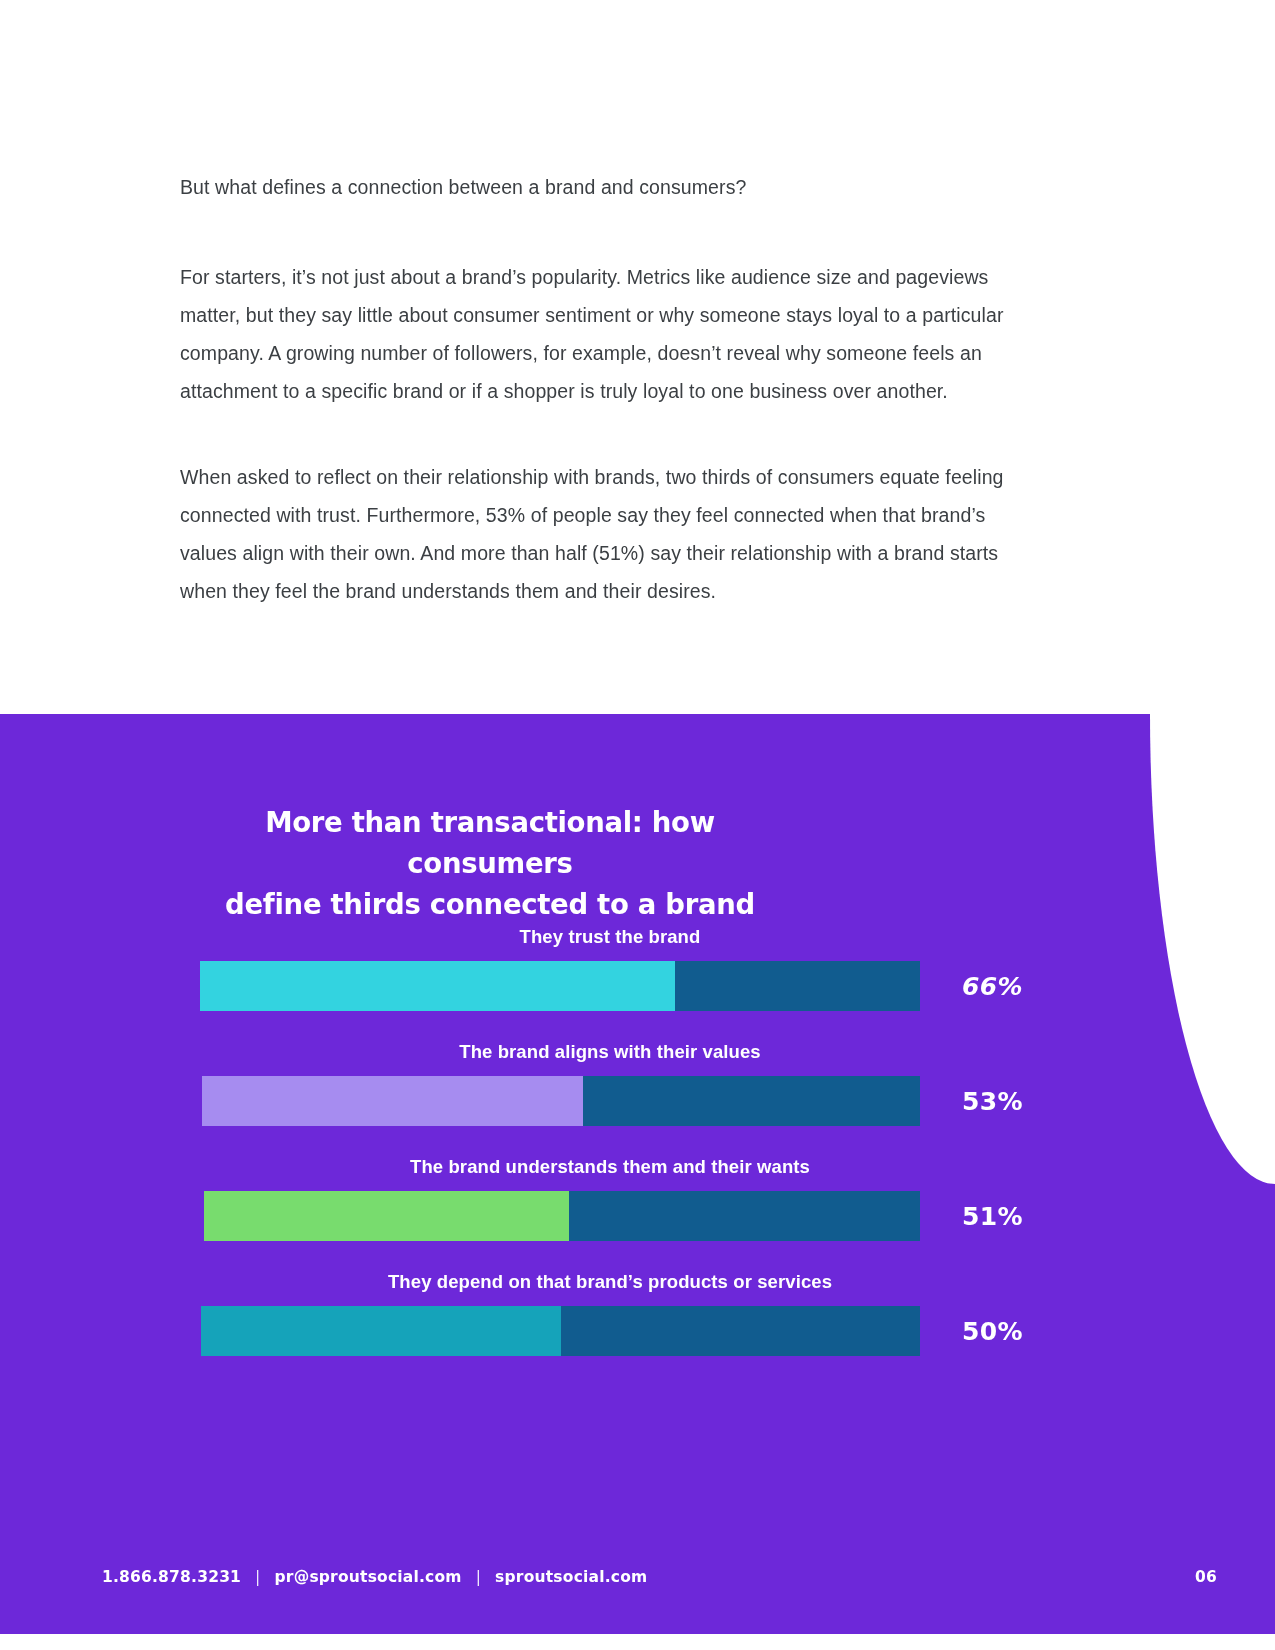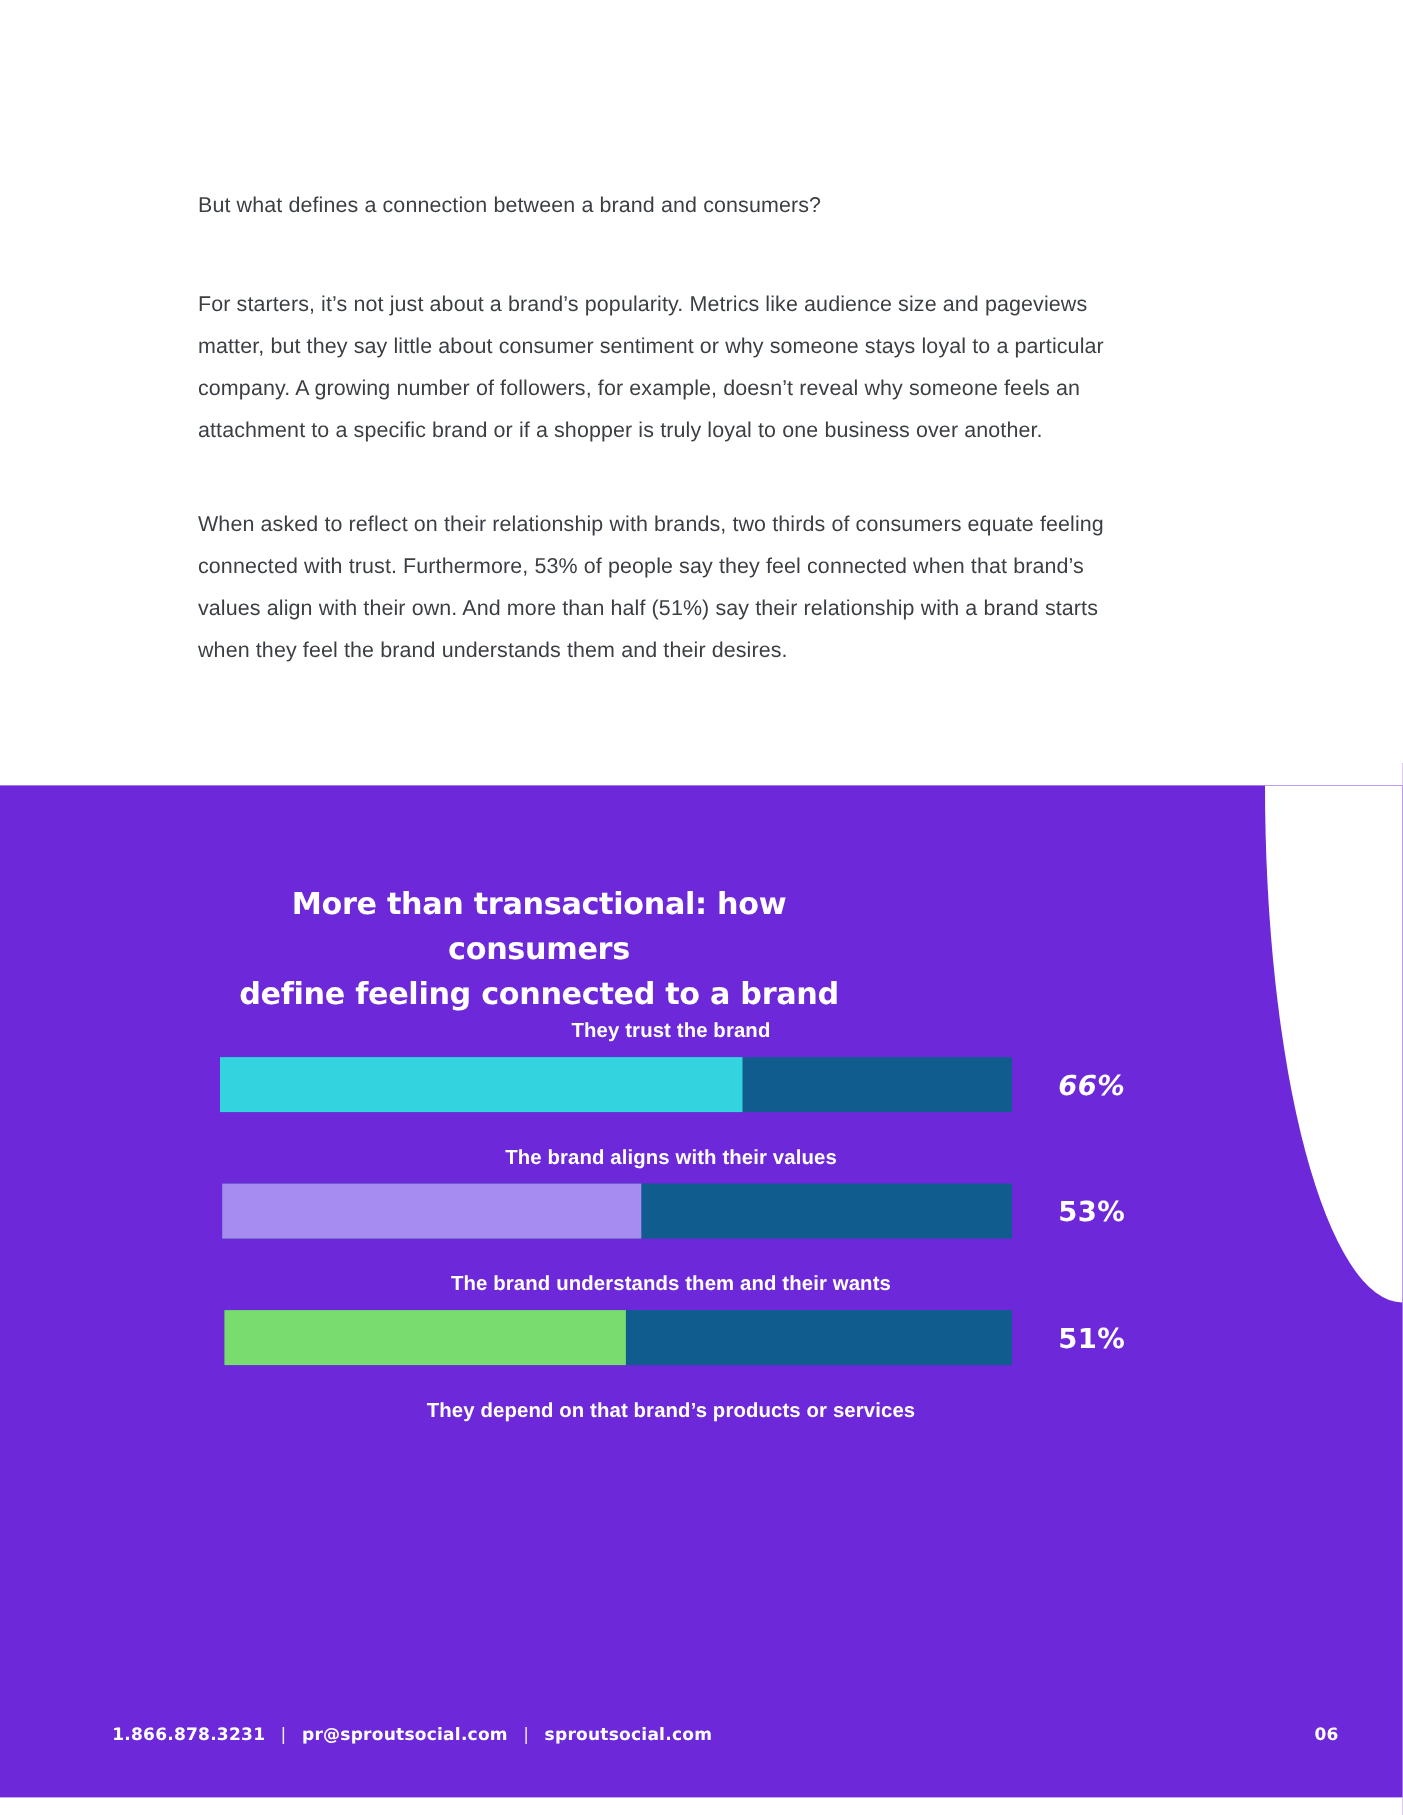--- a/index.html
+++ b/index.html
@@ -149,21 +149,21 @@
   <p class="para p1">But what defines a connection between a brand and consumers?</p>
   <p class="para p2">For starters, it’s not just about a brand’s popularity. Metrics like audience size and pageviews matter, but they say little about consumer sentiment or why someone stays loyal to a particular company. A growing number of followers, for example, doesn’t reveal why someone feels an attachment to a specific brand or if a shopper is truly loyal to one business over another.</p>
   <p class="para p3">When asked to reflect on their relationship with brands, two thirds of consumers equate feeling connected with trust. Furthermore, 53% of people say they feel connected when that brand’s values align with their own. And more than half (51%) say their relationship with a brand starts when they feel the brand understands them and their desires.</p>
 </div>
 
 <div class="dark-panel">
   <div class="corner-cut"></div>
 
   <div class="chart-title">
     <span class="tl">More than transactional: how consumers</span>
-    <span class="tl">define feeling connected to a brand</span>
+    <span class="tl">define thirds connected to a brand</span>
   </div>
 
   <div class="chart">
 
     <div class="bar-row r0">
       <div class="bar-label">They trust the brand</div>
       <div class="bar-line">
         <div class="bar-track" style="background: rgb(17, 92, 143);">
           <div class="bar-fill" style="width: 66%; background: rgb(51, 211, 224);"></div>
         </div>
@@ -186,20 +186,26 @@
       <div class="bar-line">
         <div class="bar-track" style="background: rgb(17, 92, 143);">
           <div class="bar-fill" style="width: 51%; background: rgb(120, 220, 110);"></div>
         </div>
         <div class="bar-value">51%</div>
       </div>
     </div>
 
     <div class="bar-row r3">
       <div class="bar-label">They depend on that brand’s products or services</div>
+      <div class="bar-line">
+        <div class="bar-track" style="background: rgb(17, 92, 143);">
+          <div class="bar-fill" style="width: 50%; background: rgb(21, 163, 186);"></div>
+        </div>
+        <div class="bar-value">50%</div>
+      </div>
     </div>
 
   </div>
 
   <div class="footer">
     <div class="footer-left">
       <span>1.866.878.3231</span>
       <span class="footer-sep">|</span>
       <span>pr@sproutsocial.com</span>
       <span class="footer-sep">|</span>

